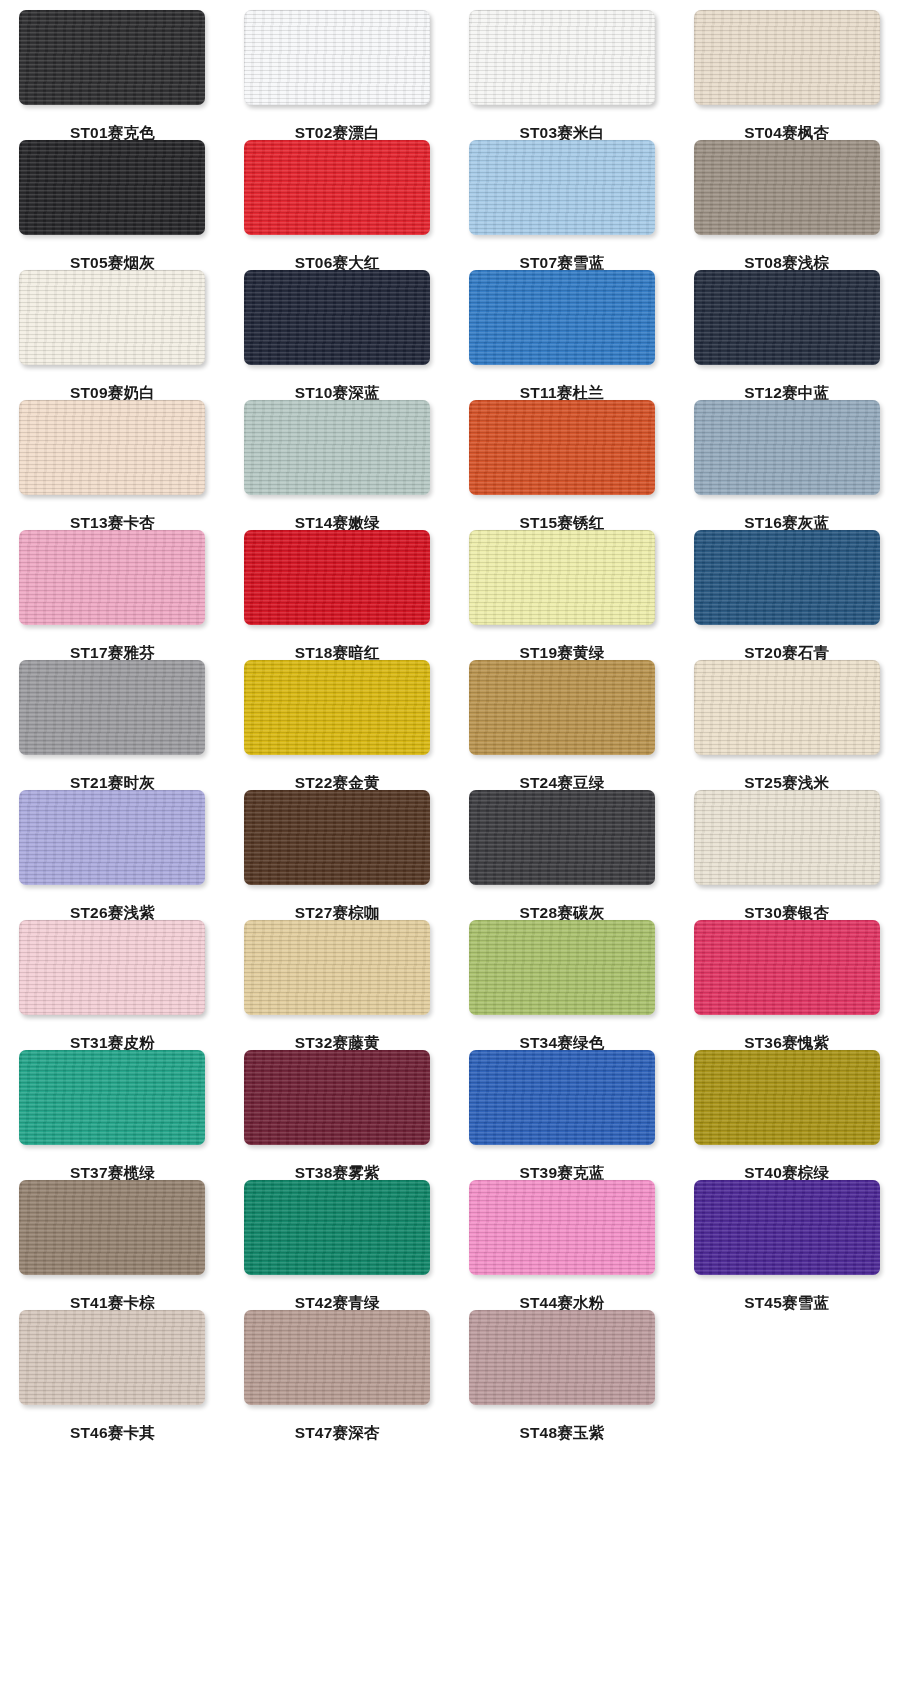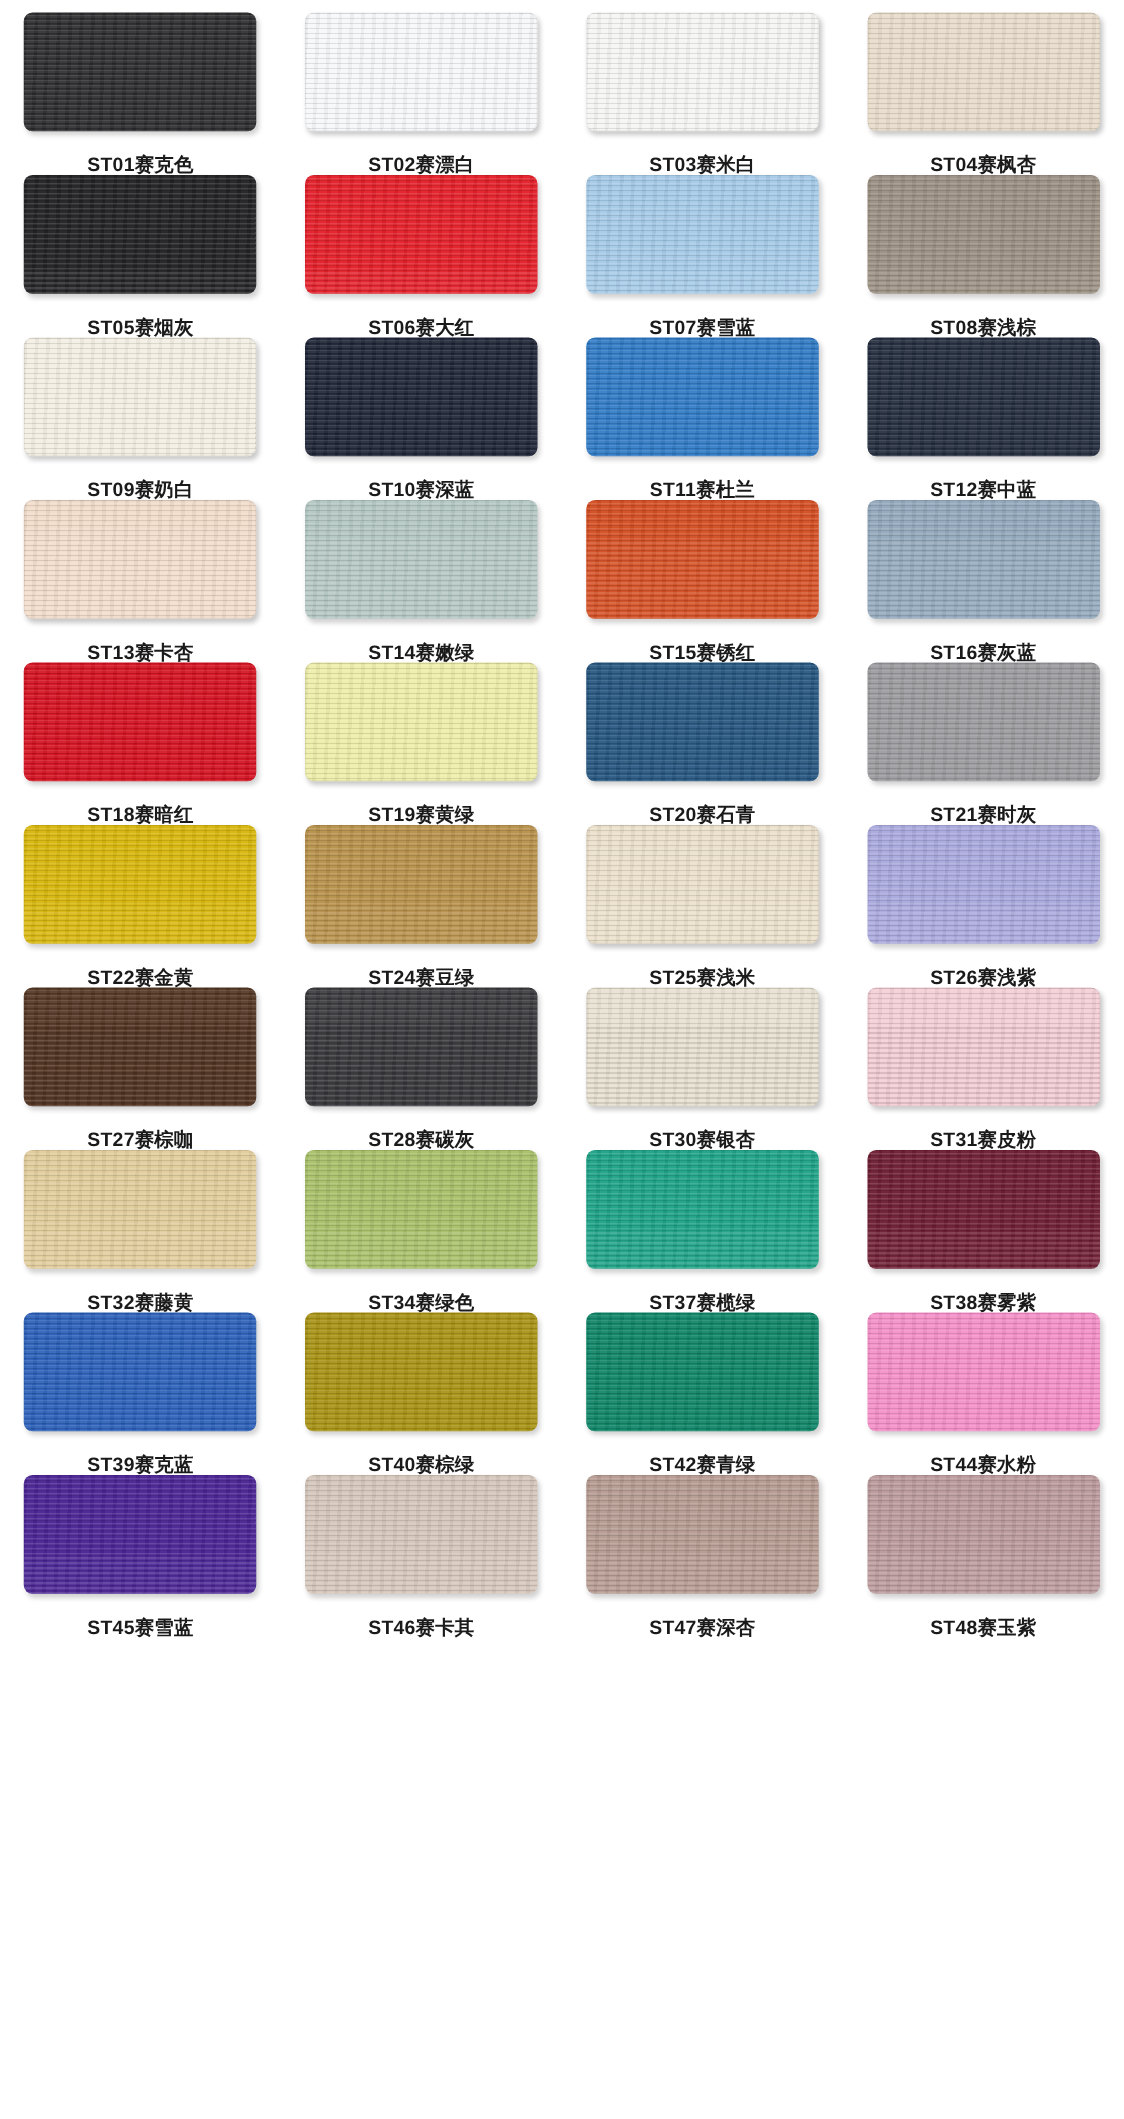--- a/index.html
+++ b/index.html
@@ -138,20 +138,24 @@
     </div>
     <div class="swatch-cell">
       <div class="swatch-chip" style="background-color: rgb(212, 79, 36);"></div>
       <div class="swatch-label">ST15赛锈红</div>
     </div>
     <div class="swatch-cell">
       <div class="swatch-chip" style="background-color: rgb(147, 169, 188);"></div>
       <div class="swatch-label">ST16赛灰蓝</div>
     </div>
     <div class="swatch-cell">
+      <div class="swatch-chip" style="background-color: rgb(239, 167, 195);"></div>
+      <div class="swatch-label">ST17赛雅芬</div>
+    </div>
+    <div class="swatch-cell">
       <div class="swatch-chip" style="background-color: rgb(212, 16, 31);"></div>
       <div class="swatch-label">ST18赛暗红</div>
     </div>
     <div class="swatch-cell">
       <div class="swatch-chip light-edge" style="background-color: rgb(238, 238, 170);"></div>
       <div class="swatch-label">ST19赛黄绿</div>
     </div>
     <div class="swatch-cell">
       <div class="swatch-chip" style="background-color: rgb(36, 84, 126);"></div>
       <div class="swatch-label">ST20赛石青</div>
@@ -194,34 +198,42 @@
     </div>
     <div class="swatch-cell">
       <div class="swatch-chip" style="background-color: rgb(226, 205, 156);"></div>
       <div class="swatch-label">ST32赛藤黄</div>
     </div>
     <div class="swatch-cell">
       <div class="swatch-chip" style="background-color: rgb(168, 192, 106);"></div>
       <div class="swatch-label">ST34赛绿色</div>
     </div>
     <div class="swatch-cell">
+      <div class="swatch-chip" style="background-color: rgb(224, 50, 97);"></div>
+      <div class="swatch-label">ST36赛愧紫</div>
+    </div>
+    <div class="swatch-cell">
       <div class="swatch-chip" style="background-color: rgb(31, 163, 135);"></div>
       <div class="swatch-label">ST37赛榄绿</div>
     </div>
     <div class="swatch-cell">
       <div class="swatch-chip" style="background-color: rgb(110, 31, 52);"></div>
       <div class="swatch-label">ST38赛雾紫</div>
     </div>
     <div class="swatch-cell">
       <div class="swatch-chip" style="background-color: rgb(42, 95, 184);"></div>
       <div class="swatch-label">ST39赛克蓝</div>
     </div>
     <div class="swatch-cell">
       <div class="swatch-chip" style="background-color: rgb(167, 146, 19);"></div>
       <div class="swatch-label">ST40赛棕绿</div>
+    </div>
+    <div class="swatch-cell">
+      <div class="swatch-chip" style="background-color: rgb(147, 128, 110);"></div>
+      <div class="swatch-label">ST41赛卡棕</div>
     </div>
     <div class="swatch-cell">
       <div class="swatch-chip" style="background-color: rgb(13, 132, 102);"></div>
       <div class="swatch-label">ST42赛青绿</div>
     </div>
     <div class="swatch-cell">
       <div class="swatch-chip" style="background-color: rgb(244, 143, 200);"></div>
       <div class="swatch-label">ST44赛水粉</div>
     </div>
     <div class="swatch-cell">

